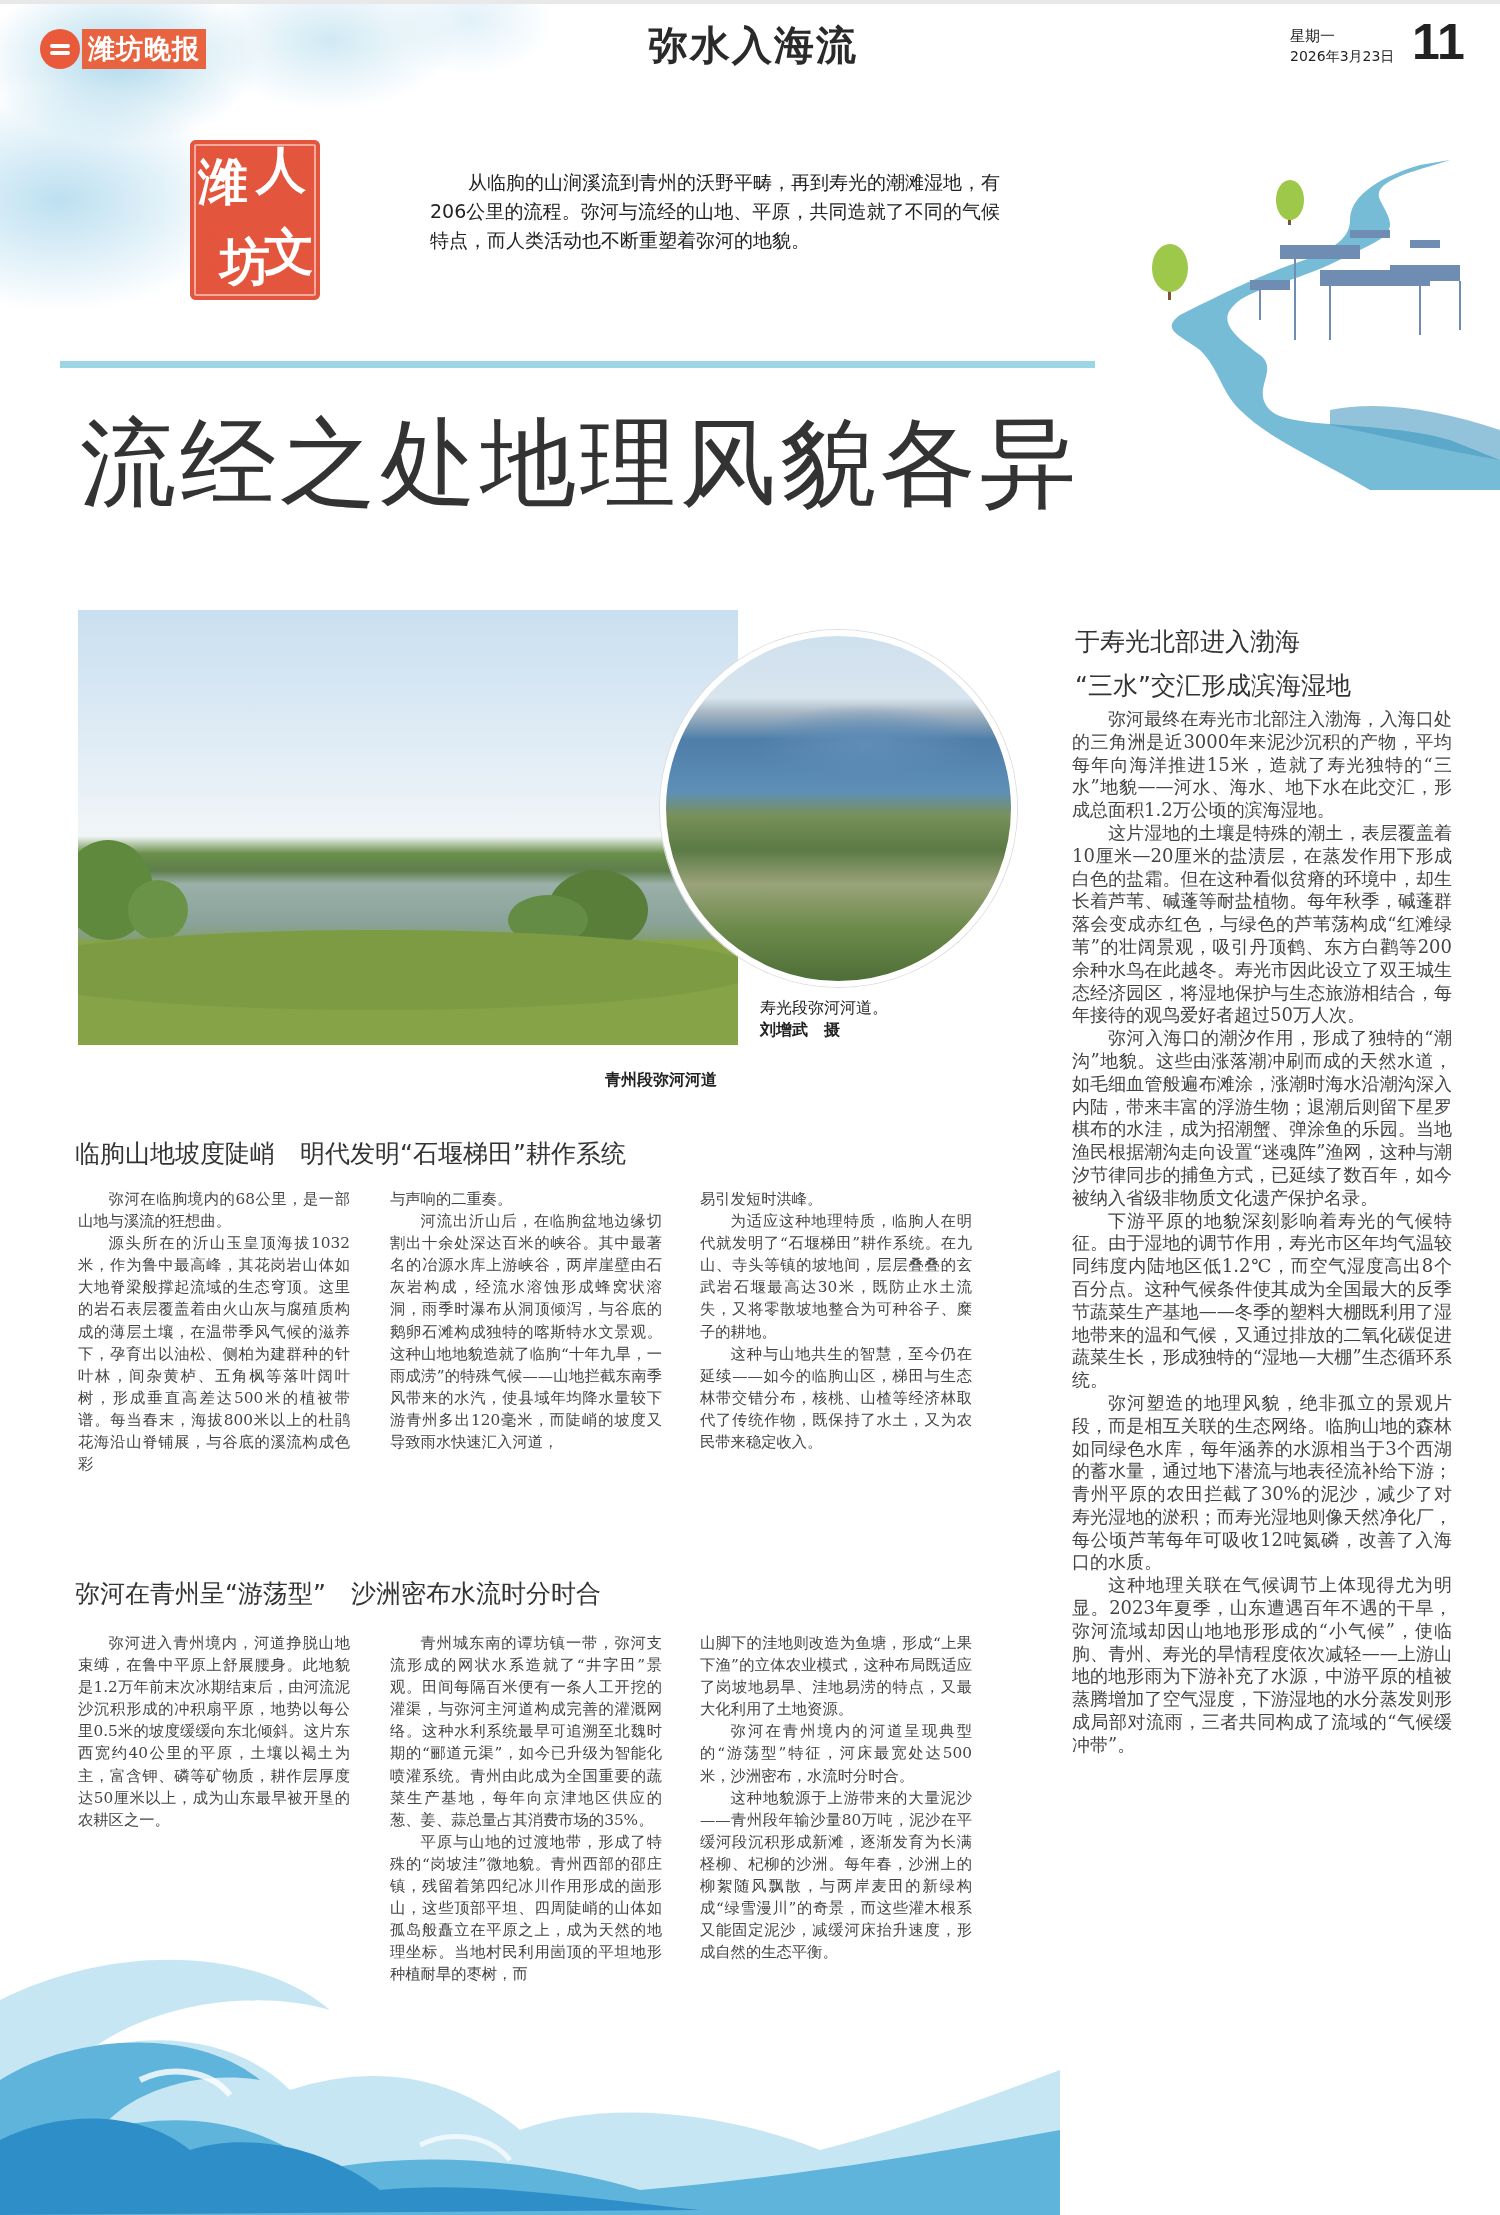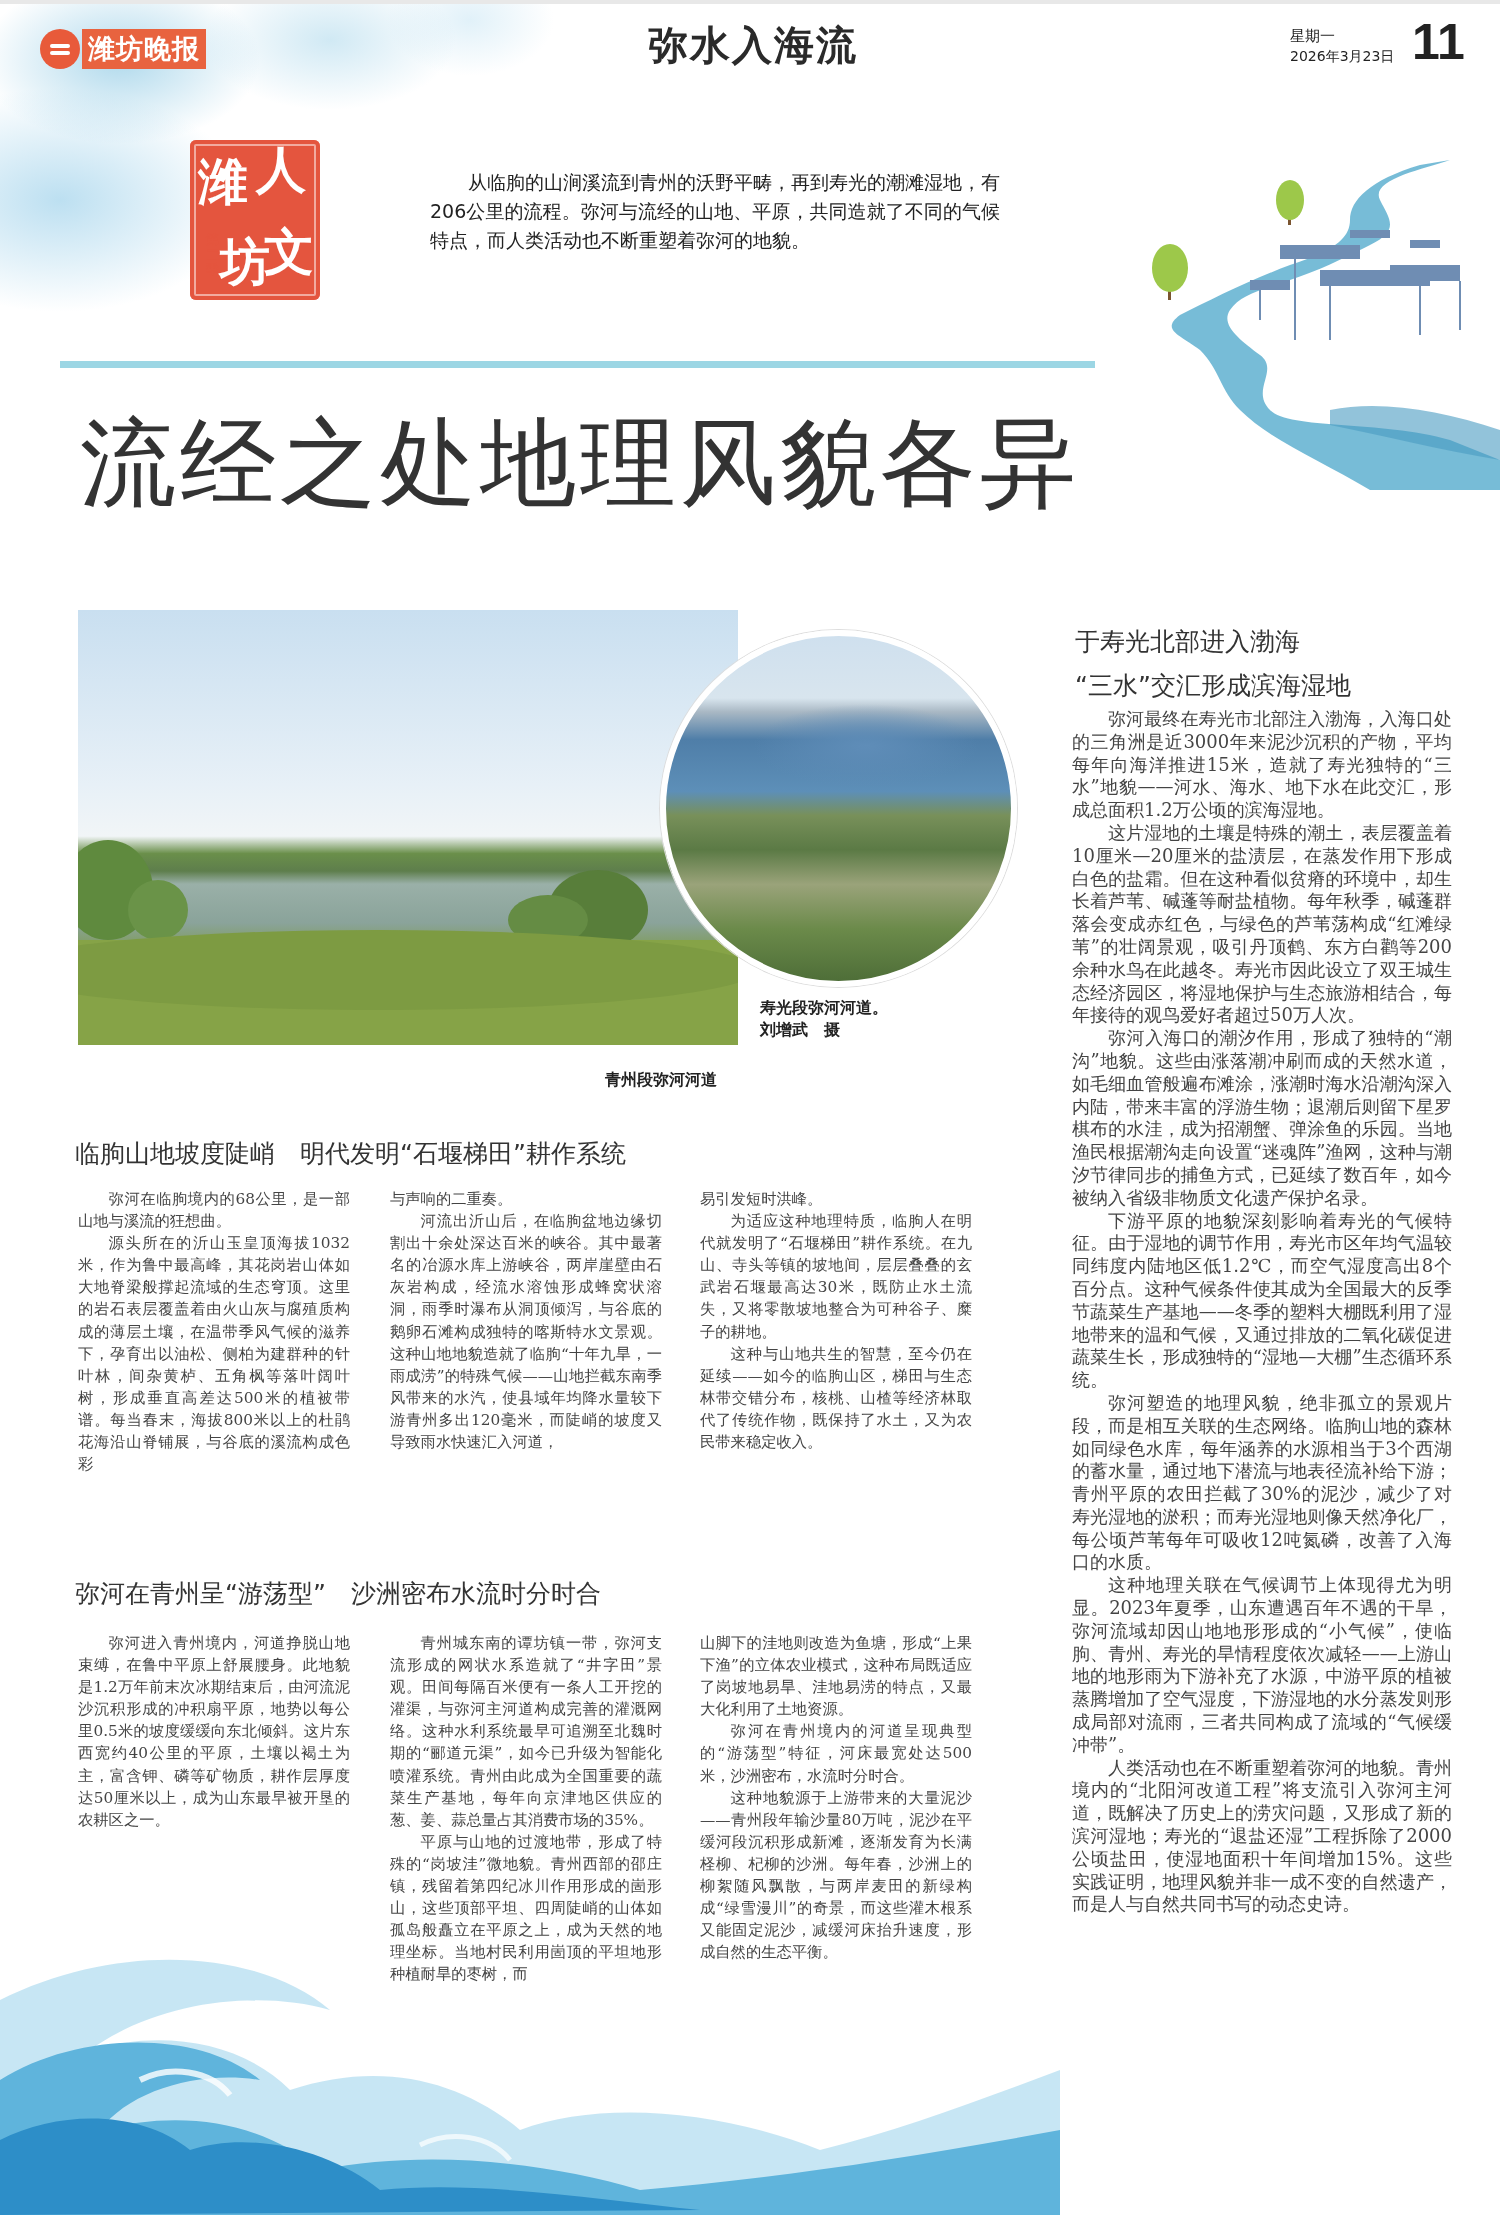--- a/index.html
+++ b/index.html
@@ -77,21 +77,21 @@
     background: linear-gradient(#c9dff0 0%, #e7f0f7 40%, #f1f5f7 52%, #6a8f4a 56%, #5e7e4c 60%, #9ab0a8 63%, #8aa39a 72%, #7f9c58 78%, #89a64a 90%, #7a9840 100%);
   }
   .photo-circle {
     left: 660px; top: 630px; width: 345px; height: 345px; border-radius: 50%;
     border: 6px solid #fff; overflow: hidden;
     background:
       radial-gradient(ellipse 160px 60px at 200px 110px, #5f8db8, rgba(95,141,184,0) 70%),
       linear-gradient(#cfe0ee 0%, #d8e5ee 18%, #a9b8c4 22%, #4f7ea8 30%, #5d8fb8 45%, #78905a 52%, #5b7a45 62%, #9aa37a 72%, #6b8a4a 85%, #4e6e38 100%);
     box-shadow: 0 0 0 1px #ddd;
   }
-  .cap-circle-1 { left: 760px; top: 998px; font-family:"DejaVu Sans", sans-serif; font-size: 16px; color:#222; font-weight:bold; }
+  .cap-circle-1 { left: 760px; top: 998px; font-family:"DejaVu Sans", sans-serif; font-size: 16px; color:#222; font-weight:normal; }
   .cap-circle-2 { left: 760px; top: 1020px; font-family:"DejaVu Sans", sans-serif; font-size: 16px; color:#222; font-weight:bold; }
   .cap-main { left: 605px; top: 1070px; font-family:"DejaVu Sans", sans-serif; font-size: 16px; color:#222; font-weight:bold; }
 
   
   .subhead {
     font-family:"DejaVu Sans", sans-serif; font-size: 25px; color:#333; line-height: 32px; white-space: nowrap;
   }
   .sub-1 { left: 75px; top: 1138px; }
   .sub-2 { left: 75px; top: 1578px; }
   .sub-3 { left: 1075px; top: 620px; line-height: 44px; white-space: normal; width: 420px; }
@@ -217,21 +217,20 @@
   <div>于寿光北部进入渤海</div>
   <div>“三水”交汇形成滨海湿地</div>
 </div>
 <div class="abs col c3">
   <p>弥河最终在寿光市北部注入渤海，入海口处的三角洲是近3000年来泥沙沉积的产物，平均每年向海洋推进15米，造就了寿光独特的“三水”地貌——河水、海水、地下水在此交汇，形成总面积1.2万公顷的滨海湿地。</p>
   <p>这片湿地的土壤是特殊的潮土，表层覆盖着10厘米—20厘米的盐渍层，在蒸发作用下形成白色的盐霜。但在这种看似贫瘠的环境中，却生长着芦苇、碱蓬等耐盐植物。每年秋季，碱蓬群落会变成赤红色，与绿色的芦苇荡构成“红滩绿苇”的壮阔景观，吸引丹顶鹤、东方白鹳等200余种水鸟在此越冬。寿光市因此设立了双王城生态经济园区，将湿地保护与生态旅游相结合，每年接待的观鸟爱好者超过50万人次。</p>
   <p>弥河入海口的潮汐作用，形成了独特的“潮沟”地貌。这些由涨落潮冲刷而成的天然水道，如毛细血管般遍布滩涂，涨潮时海水沿潮沟深入内陆，带来丰富的浮游生物；退潮后则留下星罗棋布的水洼，成为招潮蟹、弹涂鱼的乐园。当地渔民根据潮沟走向设置“迷魂阵”渔网，这种与潮汐节律同步的捕鱼方式，已延续了数百年，如今被纳入省级非物质文化遗产保护名录。</p>
   <p>下游平原的地貌深刻影响着寿光的气候特征。由于湿地的调节作用，寿光市区年均气温较同纬度内陆地区低1.2℃，而空气湿度高出8个百分点。这种气候条件使其成为全国最大的反季节蔬菜生产基地——冬季的塑料大棚既利用了湿地带来的温和气候，又通过排放的二氧化碳促进蔬菜生长，形成独特的“湿地—大棚”生态循环系统。</p>
   <p>弥河塑造的地理风貌，绝非孤立的景观片段，而是相互关联的生态网络。临朐山地的森林如同绿色水库，每年涵养的水源相当于3个西湖的蓄水量，通过地下潜流与地表径流补给下游；青州平原的农田拦截了30%的泥沙，减少了对寿光湿地的淤积；而寿光湿地则像天然净化厂，每公顷芦苇每年可吸收12吨氮磷，改善了入海口的水质。</p>
   <p>这种地理关联在气候调节上体现得尤为明显。2023年夏季，山东遭遇百年不遇的干旱，弥河流域却因山地地形形成的“小气候”，使临朐、青州、寿光的旱情程度依次减轻——上游山地的地形雨为下游补充了水源，中游平原的植被蒸腾增加了空气湿度，下游湿地的水分蒸发则形成局部对流雨，三者共同构成了流域的“气候缓冲带”。</p>
-  <p>人类活动也在不断重塑着弥河的地貌。青州境内的“北阳河改道工程”将支流引入弥河主河道，既解决了历史上的涝灾问题，又形成了新的滨河湿地；寿光的“退盐还湿”工程拆除了2000公顷盐田，使湿地面积十年间增加15%。这些实践证明，地理风貌并非一成不变的自然遗产，而是人与自然共同书写的动态史诗。</p>
 </div>
 
 <svg class="abs waves" viewBox="0 0 1060 335" preserveAspectRatio="none">
   <path d="M0,120 C120,60 260,70 330,130 C260,110 160,120 90,170 C160,150 240,160 290,210 C380,180 460,200 520,250 C600,220 720,230 820,270 C900,250 980,220 1060,190 L1060,335 L0,335 Z" fill="#b9e0f1" opacity="0.8"></path>
   <path d="M0,200 C80,150 200,150 260,200 C200,190 130,210 100,250 C180,230 260,240 320,290 C420,270 540,280 640,310 C760,300 900,280 1060,250 L1060,335 L0,335 Z" fill="#5fb4dc"></path>
   <path d="M0,260 C60,230 140,230 190,270 C250,250 330,270 380,310 C480,300 600,320 700,330 L0,335 Z" fill="#2d8ec8"></path>
   <path d="M140,200 C170,185 210,190 230,215" stroke="#fff" stroke-width="6" fill="none" opacity="0.8"></path>
   <path d="M420,265 C450,250 490,255 510,280" stroke="#fff" stroke-width="5" fill="none" opacity="0.7"></path>
 </svg>
 

